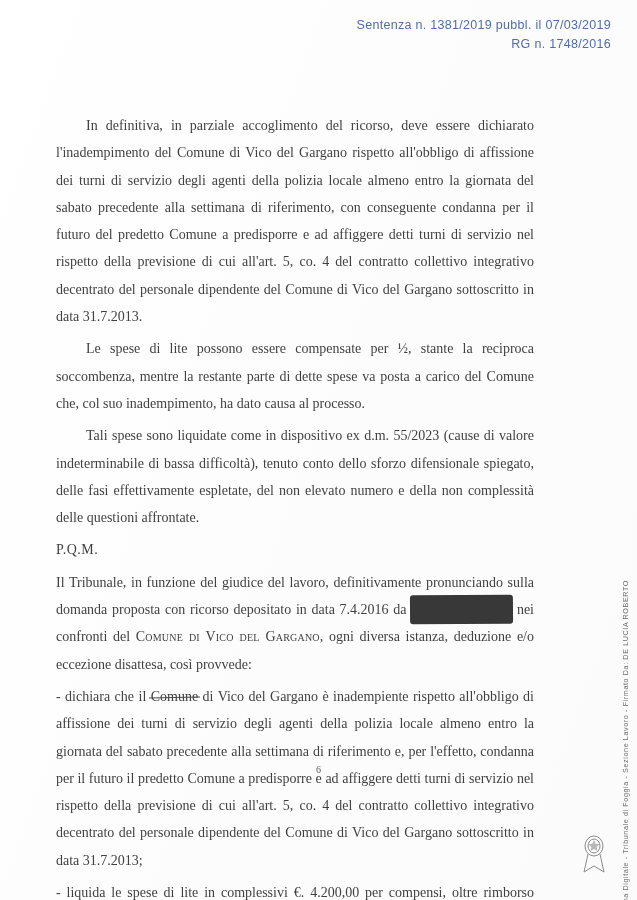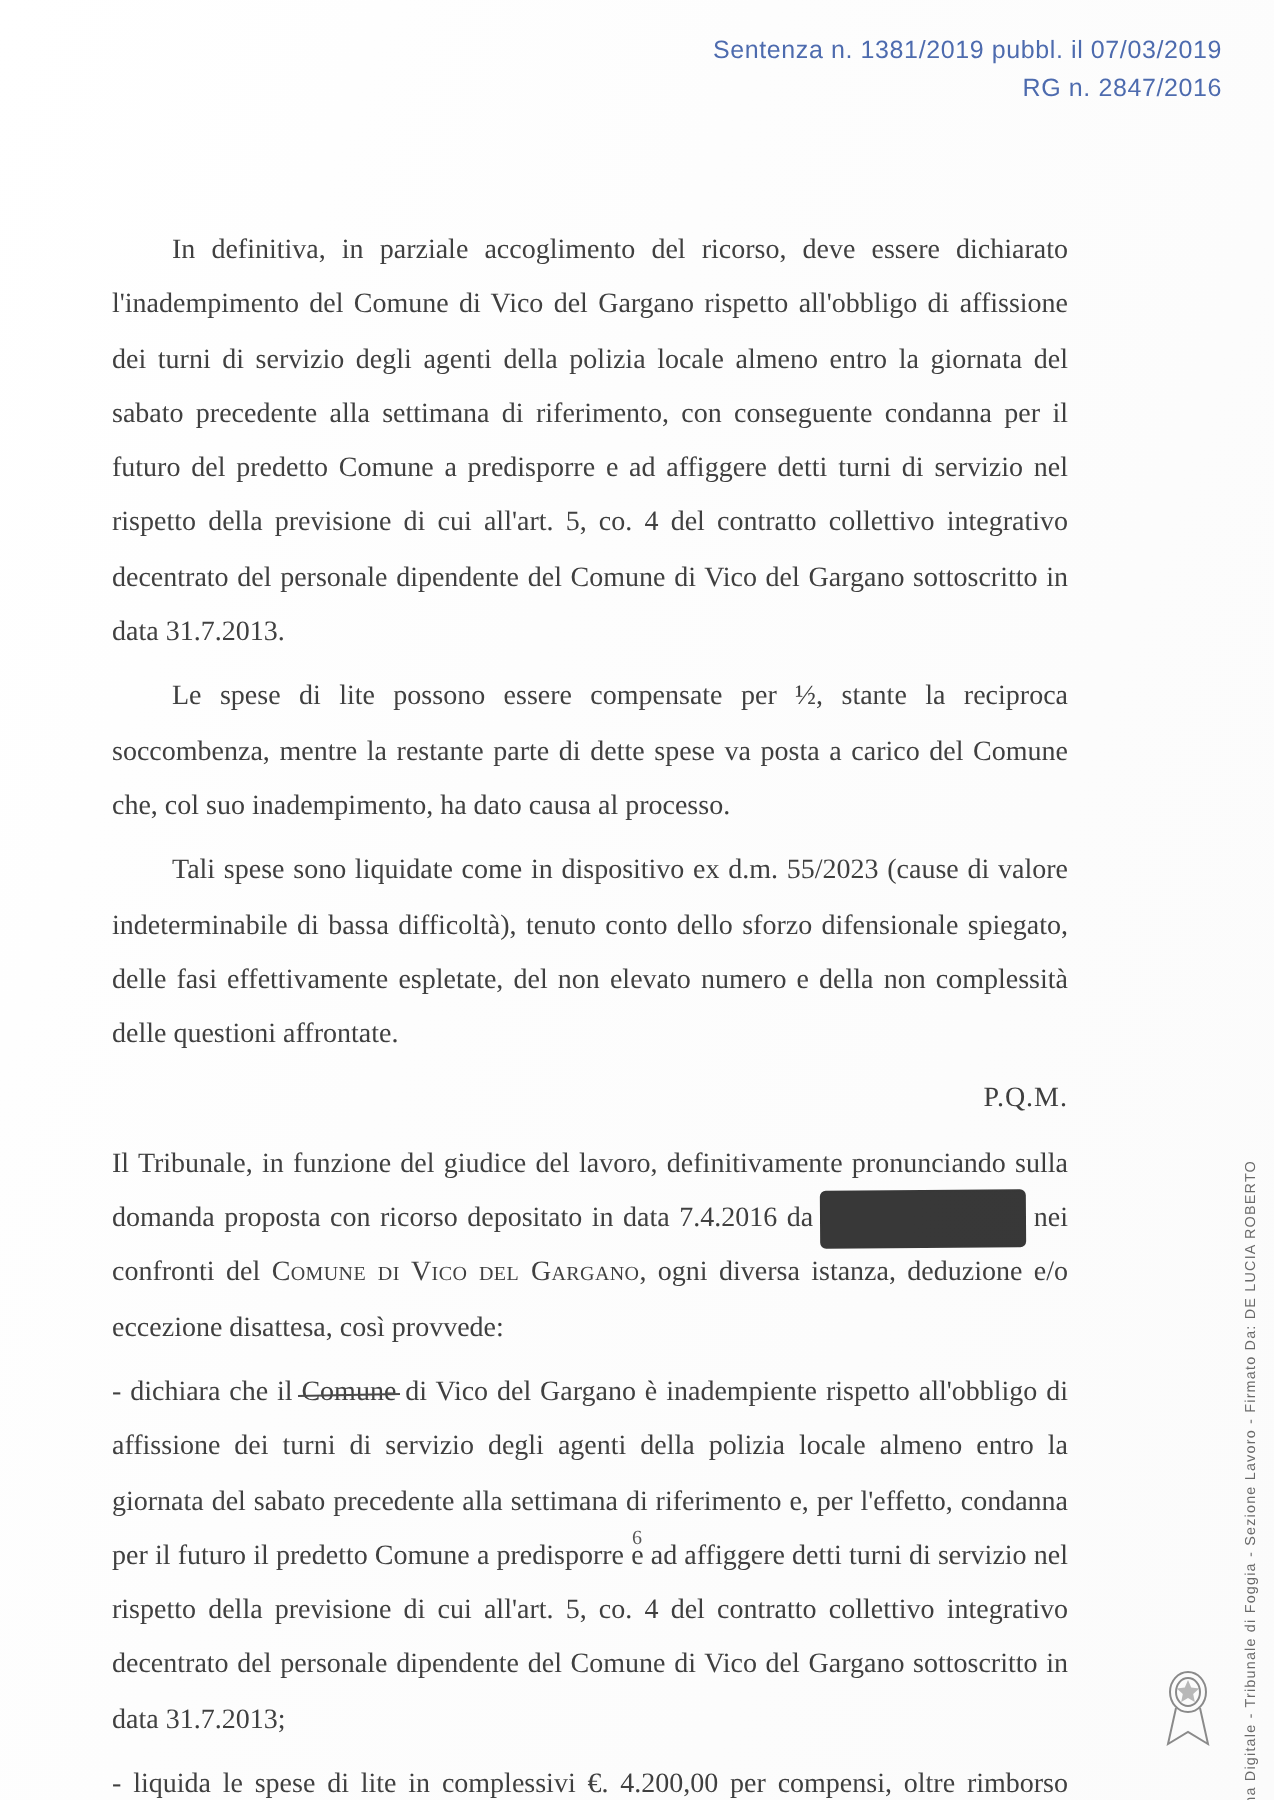--- a/index.html
+++ b/index.html
@@ -47,21 +47,21 @@
     opacity: 0.88;
     filter: blur(0.18px);
   }
   .body-text p {
     margin: 0 0 5px 0;
   }
   .indent {
     text-indent: 30px;
   }
   .center {
-    text-align: right;
+    text-align: left;
     text-indent: 0;
     margin-top: 8px;
     margin-bottom: 4px;
     letter-spacing: 0.5px;
   }
   .smallcaps {
     font-variant: small-caps;
     letter-spacing: 0.2px;
   }
   .dash-item {
@@ -127,21 +127,21 @@
   .seal svg { display: block; }
 </style>
 </head>
 <body>
 
 <div class="page">
   <div class="paper-tint"></div>
 
   <div class="stamp-header">
     <div>Sentenza n. 1381/2019 pubbl. il 07/03/2019</div>
-    <div>RG n. 2847/2016</div>
+    <div>RG n. 1748/2016</div>
   </div>
 
   <div class="body-text">
 
     <p class="indent">In definitiva, in parziale accoglimento del ricorso, deve essere dichiarato l'inadempimento del Comune di Vico del Gargano rispetto all'obbligo di affissione dei turni di servizio degli agenti della polizia locale almeno entro la giornata del sabato precedente alla settimana di riferimento, con conseguente condanna per il futuro del predetto Comune a predisporre e ad affiggere detti turni di servizio nel rispetto della previsione di cui all'art. 5, co. 4 del contratto collettivo integrativo decentrato del personale dipendente del Comune di Vico del Gargano sottoscritto in data 31.7.2013.</p>
 
     <p class="indent">Le spese di lite possono essere compensate per ½, stante la reciproca soccombenza, mentre la restante parte di dette spese va posta a carico del Comune che, col suo inadempimento, ha dato causa al processo.</p>
 
     <p class="indent">Tali spese sono liquidate come in dispositivo ex d.m. 55/2023 (cause di valore indeterminabile di bassa difficoltà), tenuto conto dello sforzo difensionale spiegato, delle fasi effettivamente espletate, del non elevato numero e della non complessità delle questioni affrontate.</p>
 

